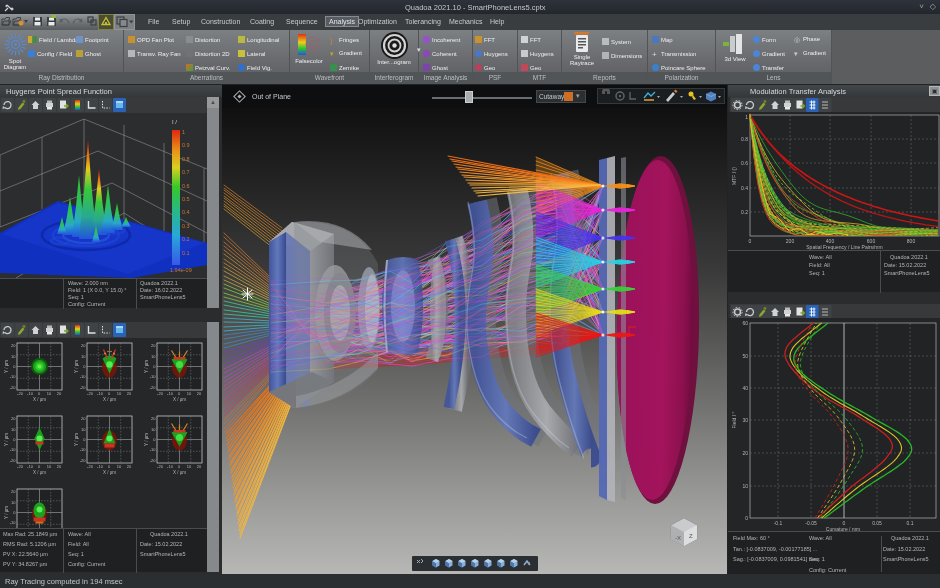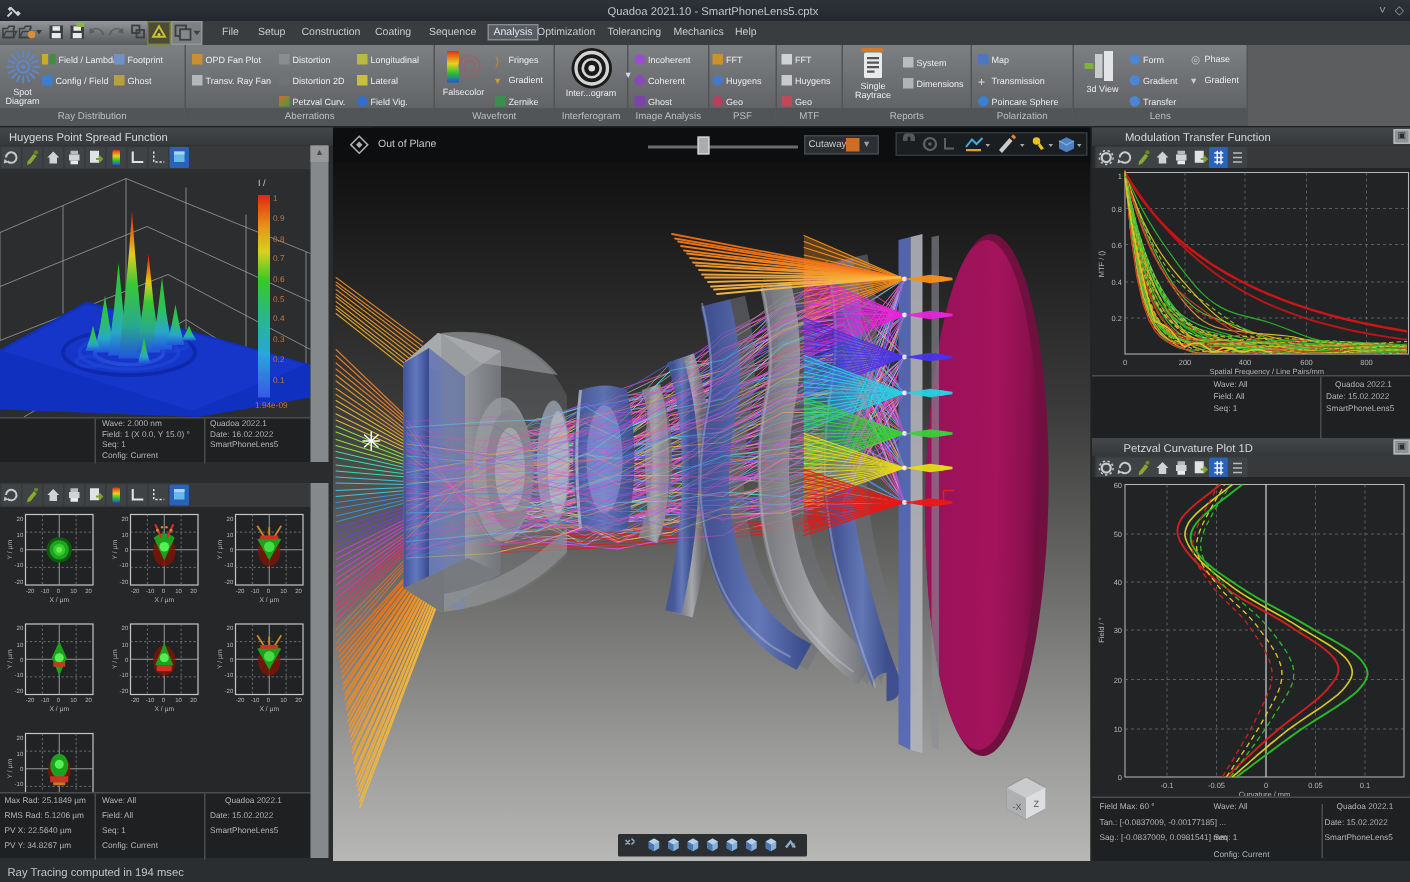--- a/index.html
+++ b/index.html
@@ -1194,21 +1194,21 @@
         <path d="M 1.5 4 l3.5 2 v4.5 l-3.5 -2 z" fill="#4a78b0"></path>
         <path d="M 1.5 4 l3.5 -2 l3.5 2 l-3.5 2 z" fill="#b8d0e8"></path>
       </g>
       <g transform="translate(108,0)">
         <path d="M 2 8 l3 -4 l3 4" stroke="#88b0d8" stroke-width="1.5" fill="none"></path>
       </g>
       </svg>
 <span class="abs" style="left:527px;top:559px;color:#9aa0a4;font-size:6px">▾</span>
 <div class="abs" style="left:728px;top:85px;width:212px;height:489px;background:#2b2c2d"></div>
 <div class="abs panel-title" style="left:728px;top:85px;width:212px;height:12px">
-      <span style="position:absolute;left:22px;top:2px">Modulation Transfer Function</span>
+      <span style="position:absolute;left:22px;top:2px">Modulation Transfer Analysis</span>
       <span class="winbtn" style="right:0px;top:1px;text-align:center;font-size:6px;color:#2a2d2f;line-height:9px">▣</span>
     </div>
 <svg class="abs" style="left:730px;top:97px" width="210" height="16" viewBox="0 0 210 16">
       <rect width="210" height="16" fill="#37393b"></rect>
       <rect x="1" y="1" width="13" height="14" fill="#404345" rx="1"></rect>
       <circle cx="7.5" cy="8" r="3" fill="none" stroke="#c8cacc" stroke-width="1.5"></circle>
       <circle cx="7.5" cy="8" r="4.6" fill="none" stroke="#c8cacc" stroke-width="1" stroke-dasharray="1.6,1.6"></circle>
       <rect x="13.5" y="1" width="13" height="14" fill="#404345" rx="1"></rect>
       <path d="M 16.5 8 a3.5 3.5 0 1 1 1 2.5" fill="none" stroke="#c8cacc" stroke-width="1.3"></path>
       <path d="M 15.5 9 l2.5 2 l-3 1 z" fill="#c8cacc"></path>
@@ -1316,24 +1316,20 @@
     </svg>
 <div class="abs info" style="left:728px;top:250px;width:212px;height:42px">
       <span class="abs" style="left:152px;top:0;width:1px;height:42px;background:#4a4d4f"></span>
       <span class="abs" style="left:81px;top:3px">Wave: All</span>
       <span class="abs" style="left:81px;top:11px">Field: All</span>
       <span class="abs" style="left:81px;top:19px">Seq: 1</span>
       <span class="abs" style="left:162px;top:3px">Quadoa 2022.1</span>
       <span class="abs" style="left:156px;top:11px">Date: 15.02.2022</span>
       <span class="abs" style="left:156px;top:19px">SmartPhoneLens5</span>
     </div>
-<div class="abs panel-title" style="left:728px;top:292px;width:212px;height:12px">
-      <span style="position:absolute;left:21px;top:2px">Petzval Curvature Plot 1D</span>
-      <span class="winbtn" style="right:0px;top:1px;text-align:center;font-size:6px;color:#2a2d2f;line-height:9px">▣</span>
-    </div>
 <svg class="abs" style="left:730px;top:304px" width="210" height="16" viewBox="0 0 210 16">
       <rect width="210" height="16" fill="#37393b"></rect>
       <rect x="1" y="1" width="13" height="14" fill="#404345" rx="1"></rect>
       <circle cx="7.5" cy="8" r="3" fill="none" stroke="#c8cacc" stroke-width="1.5"></circle>
       <circle cx="7.5" cy="8" r="4.6" fill="none" stroke="#c8cacc" stroke-width="1" stroke-dasharray="1.6,1.6"></circle>
       <rect x="13.5" y="1" width="13" height="14" fill="#404345" rx="1"></rect>
       <path d="M 16.5 8 a3.5 3.5 0 1 1 1 2.5" fill="none" stroke="#c8cacc" stroke-width="1.3"></path>
       <path d="M 15.5 9 l2.5 2 l-3 1 z" fill="#c8cacc"></path>
       <rect x="26.0" y="1" width="13" height="14" fill="#404345" rx="1"></rect>
       <path d="M 29.5 10.5 l4 -5 l2 1.5 l-4 5 l-2.5 1 z" fill="#8aa82c"></path>

